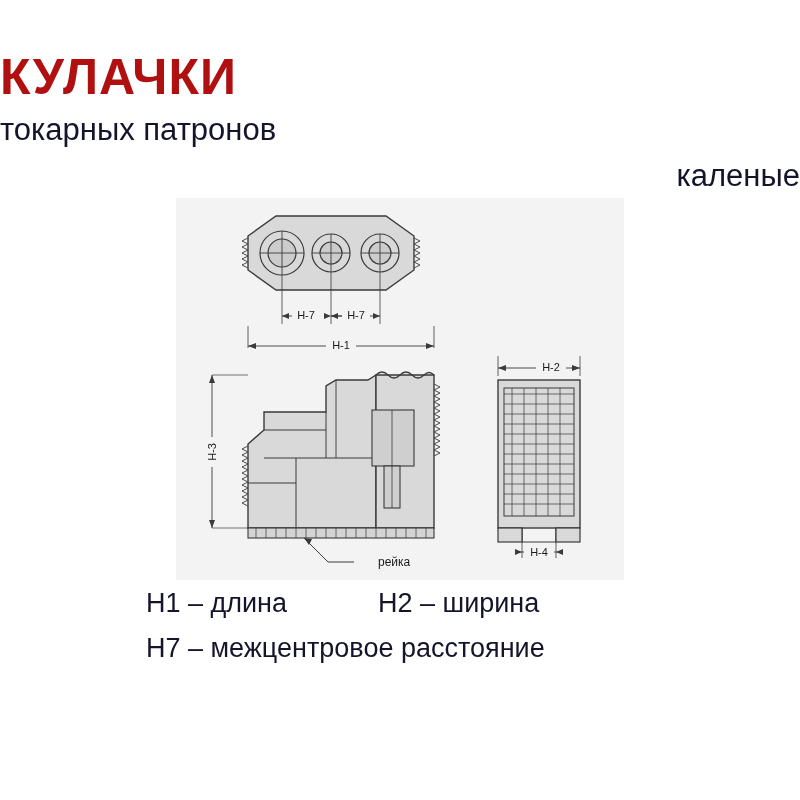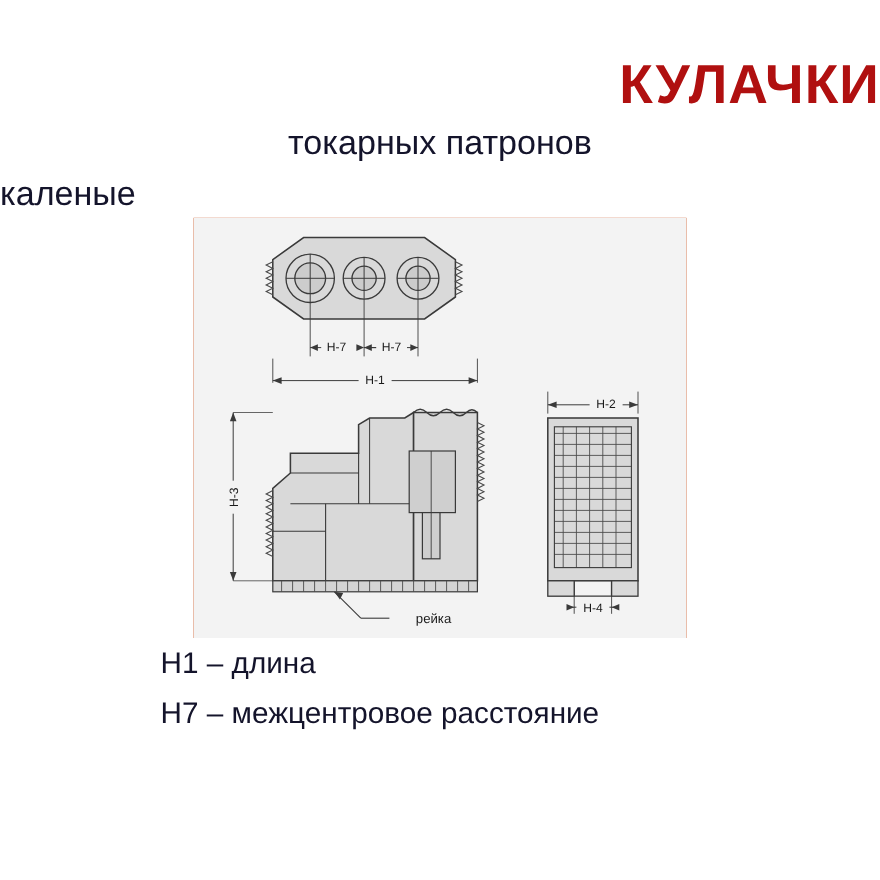--- a/index.html
+++ b/index.html
@@ -20,42 +20,42 @@
     height: 800px;
     background: #ffffff;
   }
 
   
   .title-main {
     position: absolute;
     top: 48px;
     left: 0;
     width: 800px;
-    text-align: right;
+    text-align: left;
     font-size: 50px;
     font-weight: bold;
     letter-spacing: 1px;
     color: #b01010;
     font-family: "Liberation Sans", sans-serif;
   }
   .title-sub1 {
     position: absolute;
     top: 112px;
     left: 0;
     width: 800px;
-    text-align: center;
+    text-align: left;
     font-size: 31px;
     color: #14142b;
   }
   .title-sub2 {
     position: absolute;
     top: 158px;
     left: 0;
     width: 800px;
-    text-align: left;
+    text-align: right;
     font-size: 31px;
     color: #14142b;
   }
 
   
   .drawing {
     position: absolute;
     top: 198px;
     left: 176px;
     width: 448px;
@@ -220,19 +220,20 @@
         </g>
 
         <text x="202" y="368" text-anchor="start" font-size="12">рейка</text>
       </g>
     </svg>
   </div>
 
   <div class="legend">
     <div class="legend-row">
       <span class="legend-item col1">H1 – длина</span>
+      <span class="legend-item col2">H2 – ширина</span>
     </div>
     <div class="legend-row wide">
       <span class="legend-item">H7 – межцентровое расстояние</span>
     </div>
   </div>
 
 </div>
 
 </body></html>

